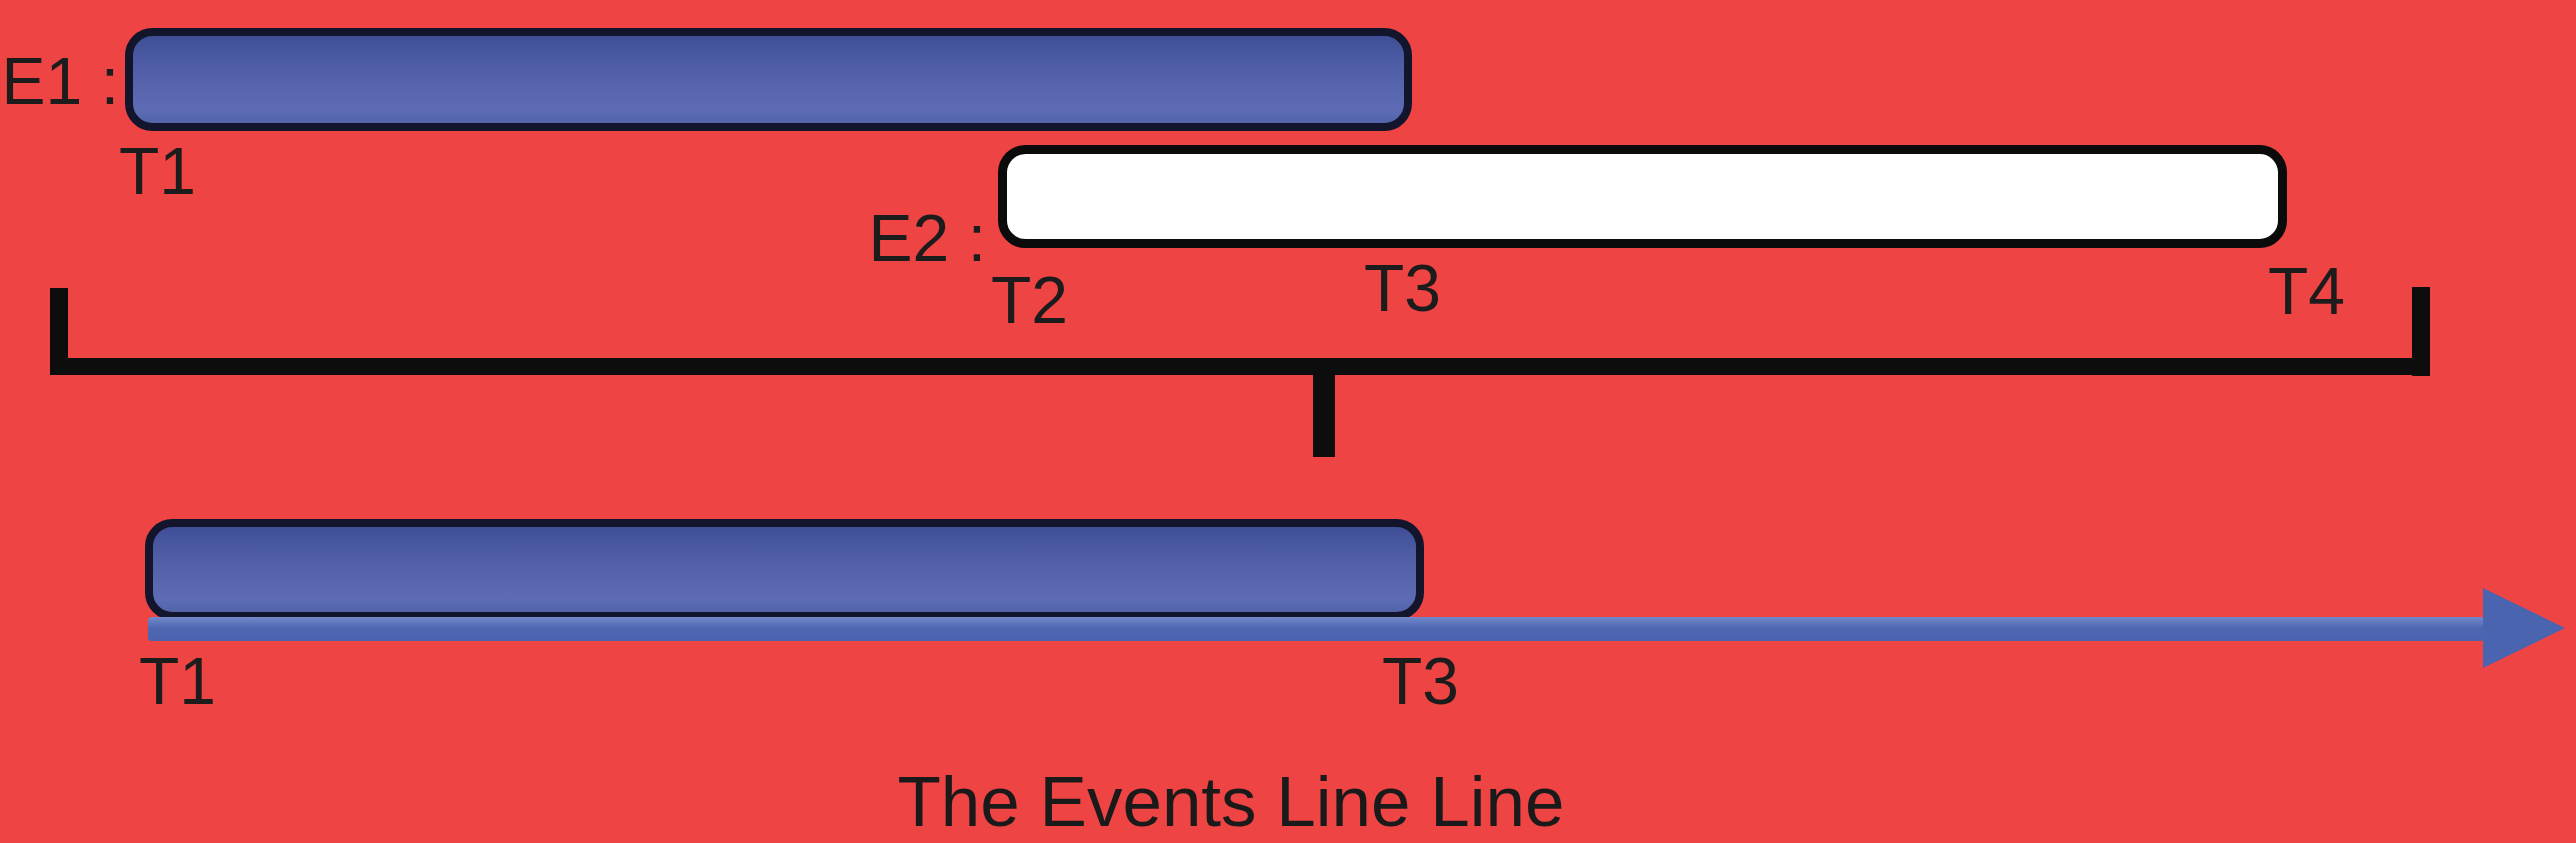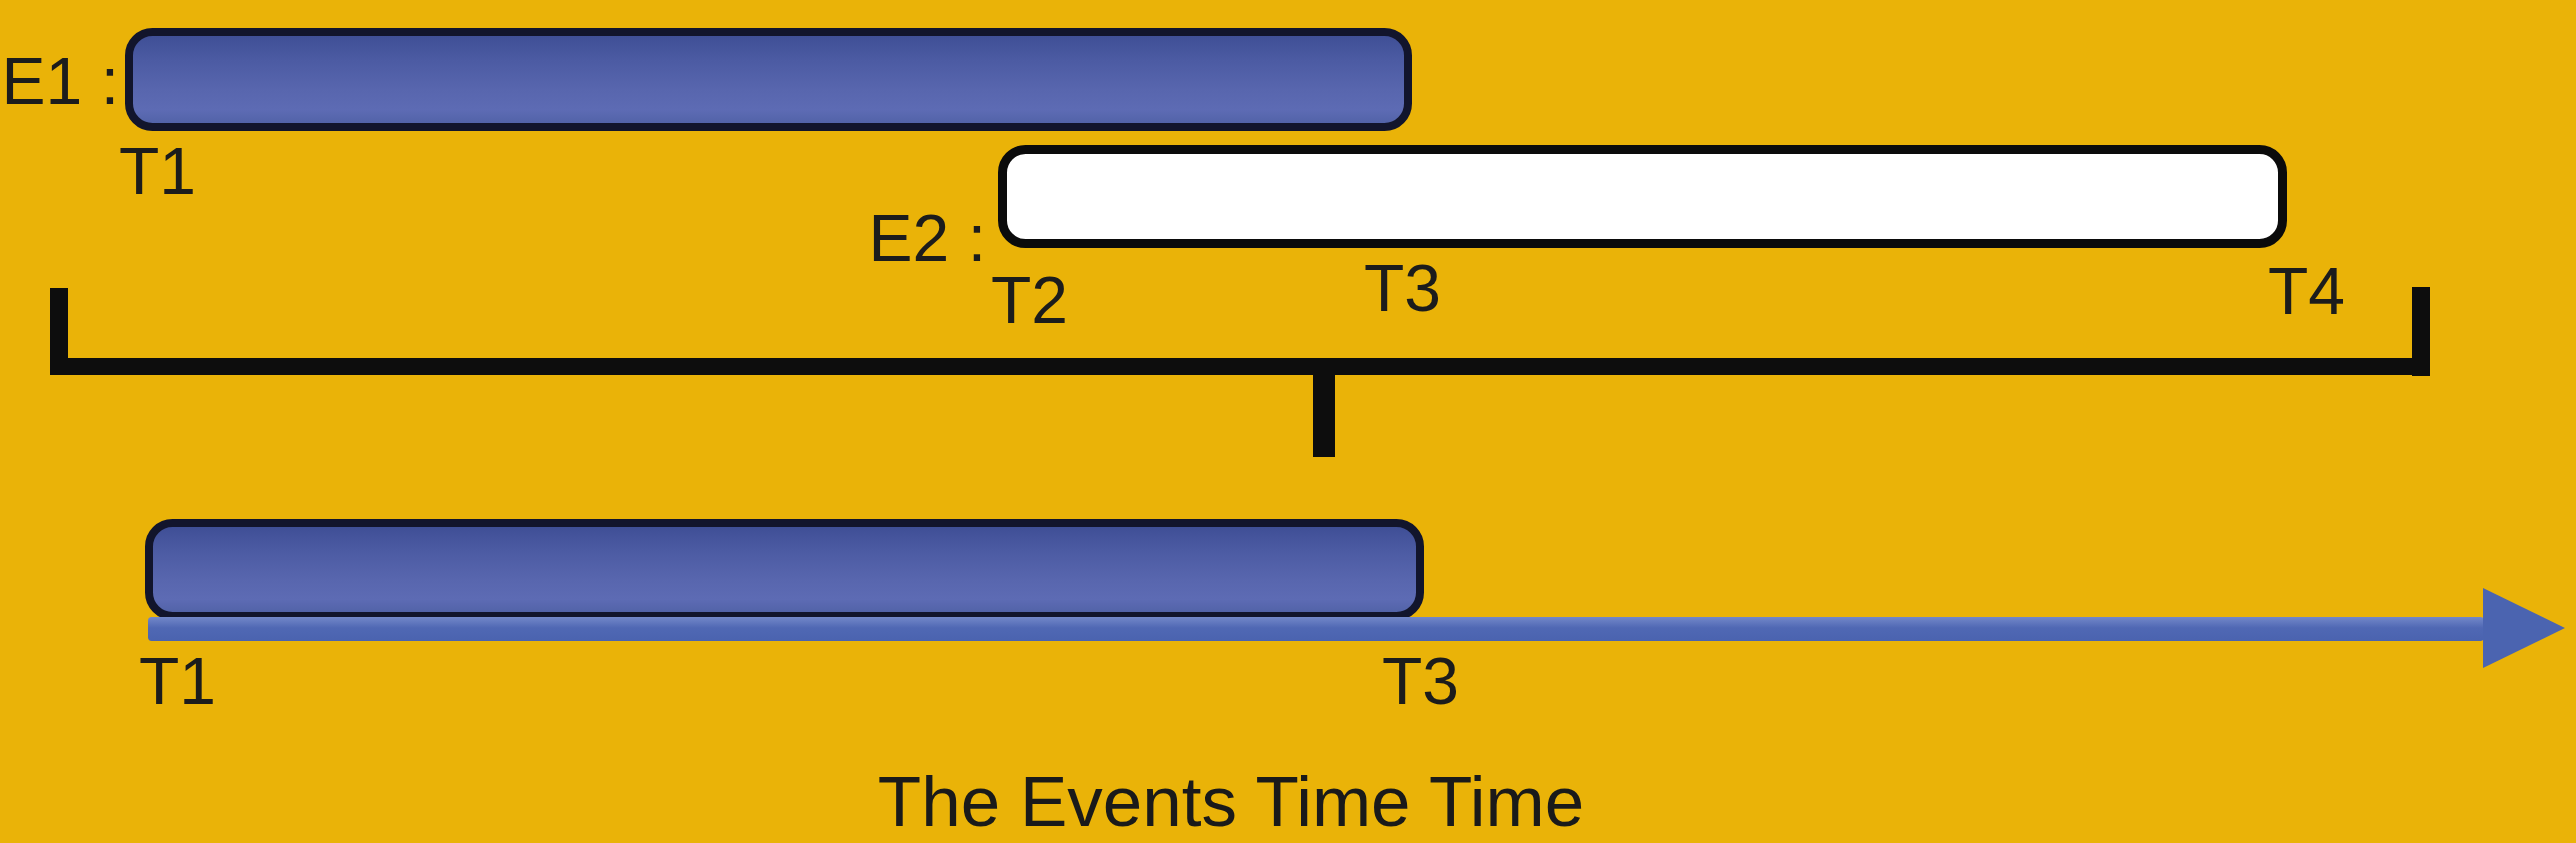--- a/index.html
+++ b/index.html
@@ -1,19 +1,19 @@
 <!DOCTYPE html>
 <html style="font-size:14.6px"><head>
 <meta charset="utf-8">
 <style>
   html,body { margin:0; padding:0; background:#ffffff; }
   #canvas {
     position:relative;
     width:2576px; height:843px;
-    background:#eab308;
+    background:#ef4444;
     font-family:"Liberation Sans", sans-serif;
     color:#1c1c1c;
     overflow:hidden;
   }
   .lbl {
     position:absolute;
     font-size:66px;
     line-height:1.1;
     color:#1c1c1c;
     white-space:nowrap;
@@ -83,16 +83,16 @@
   <div class="bracket-part" style="left:1313px; top:373px; width:22px; height:84px;"></div>
 
   <div class="bar blue" style="left:145px; top:519px; width:1279px; height:101px;"></div>
 
   <div class="arrow-shaft"></div>
   <div class="arrow-head"></div>
 
   <div class="lbl" style="left:139px; top:645px;">T1</div>
   <div class="lbl" style="left:1382px; top:645px;">T3</div>
 
-  <div class="caption">The Events Time Time</div>
+  <div class="caption">The Events Line Line</div>
 
 </div>
 
 
 </body></html>

